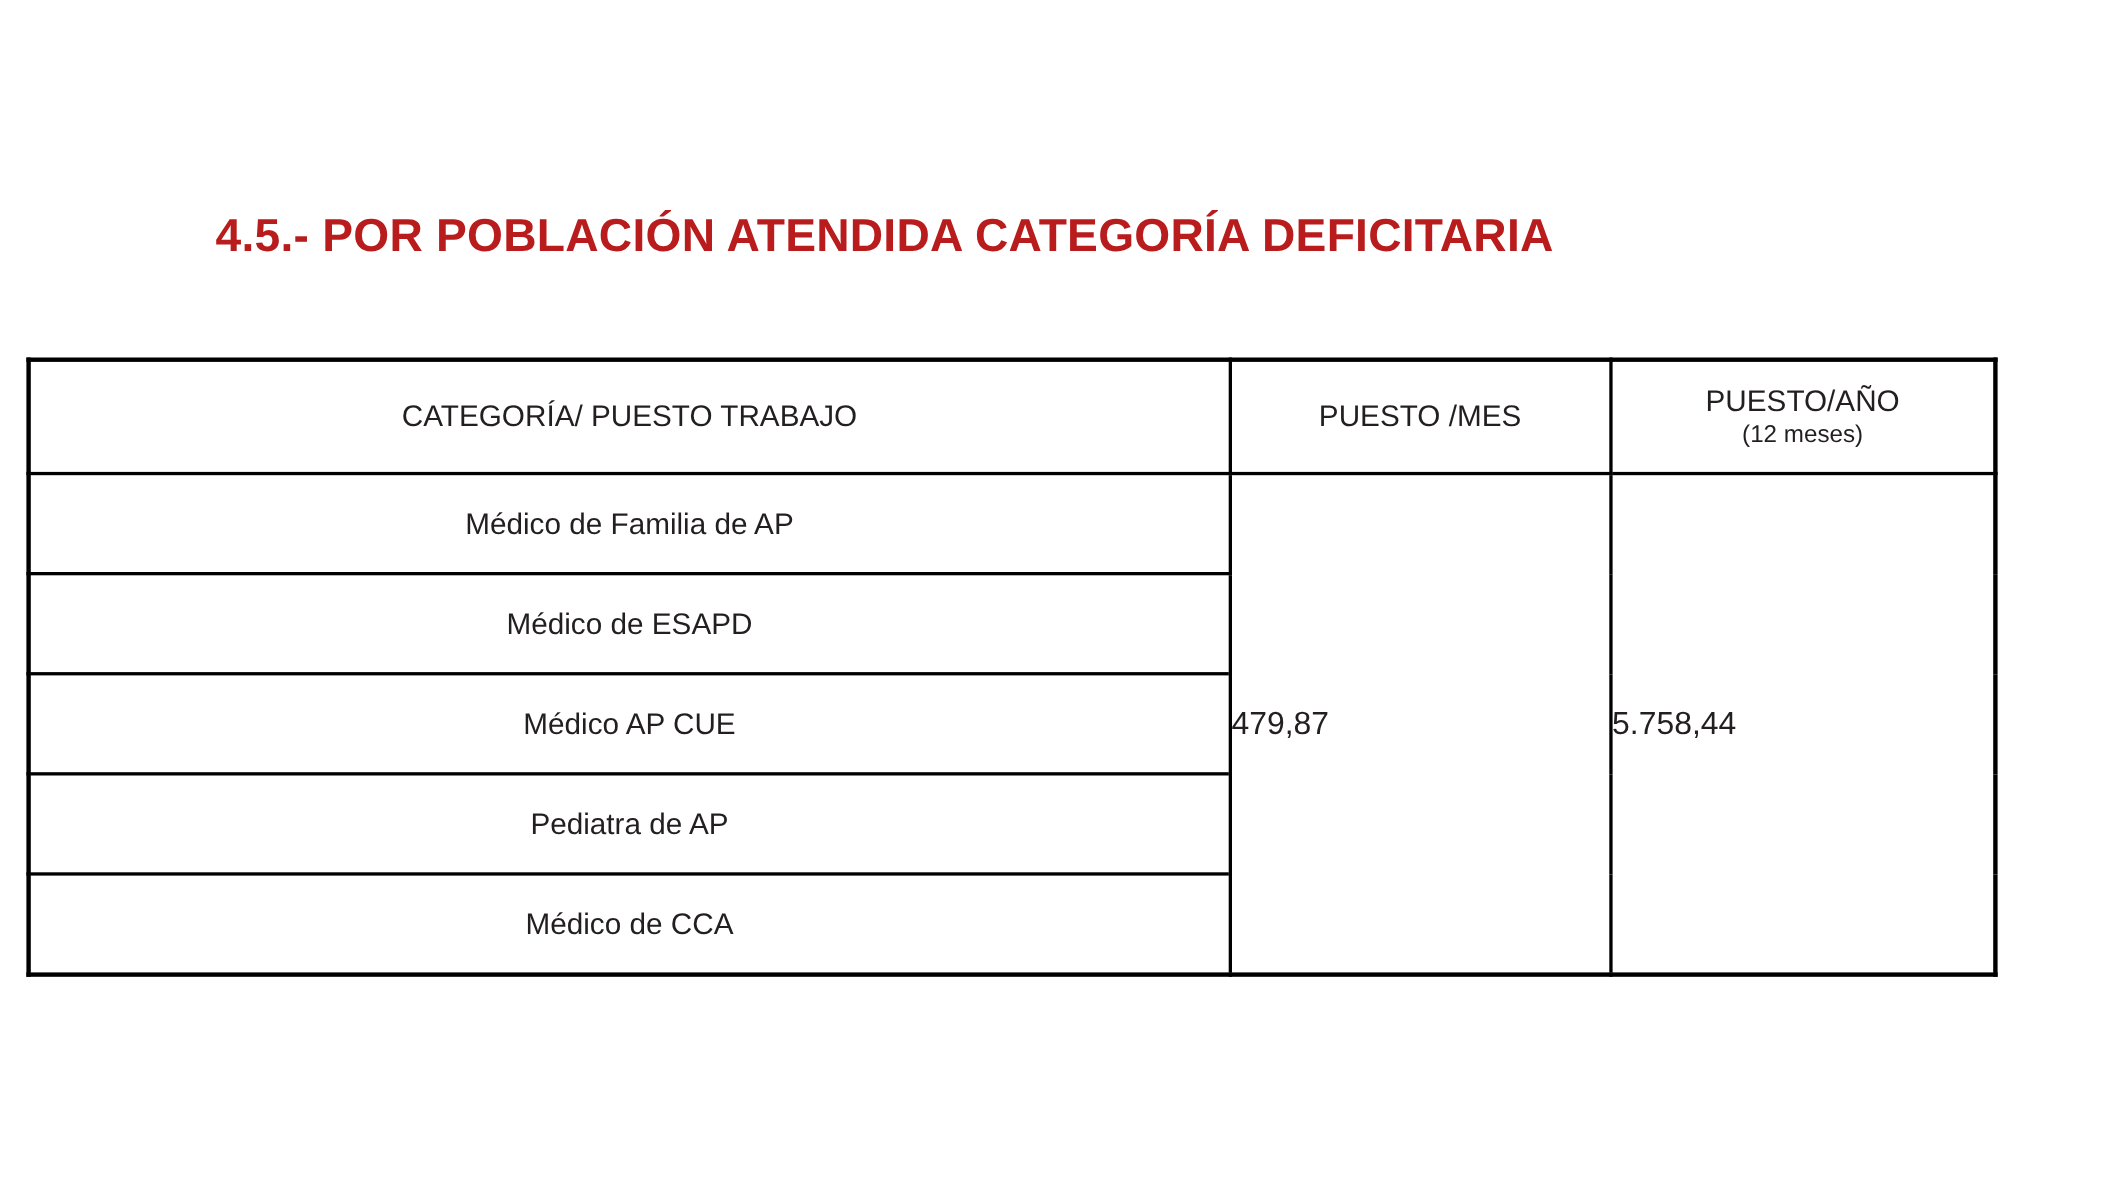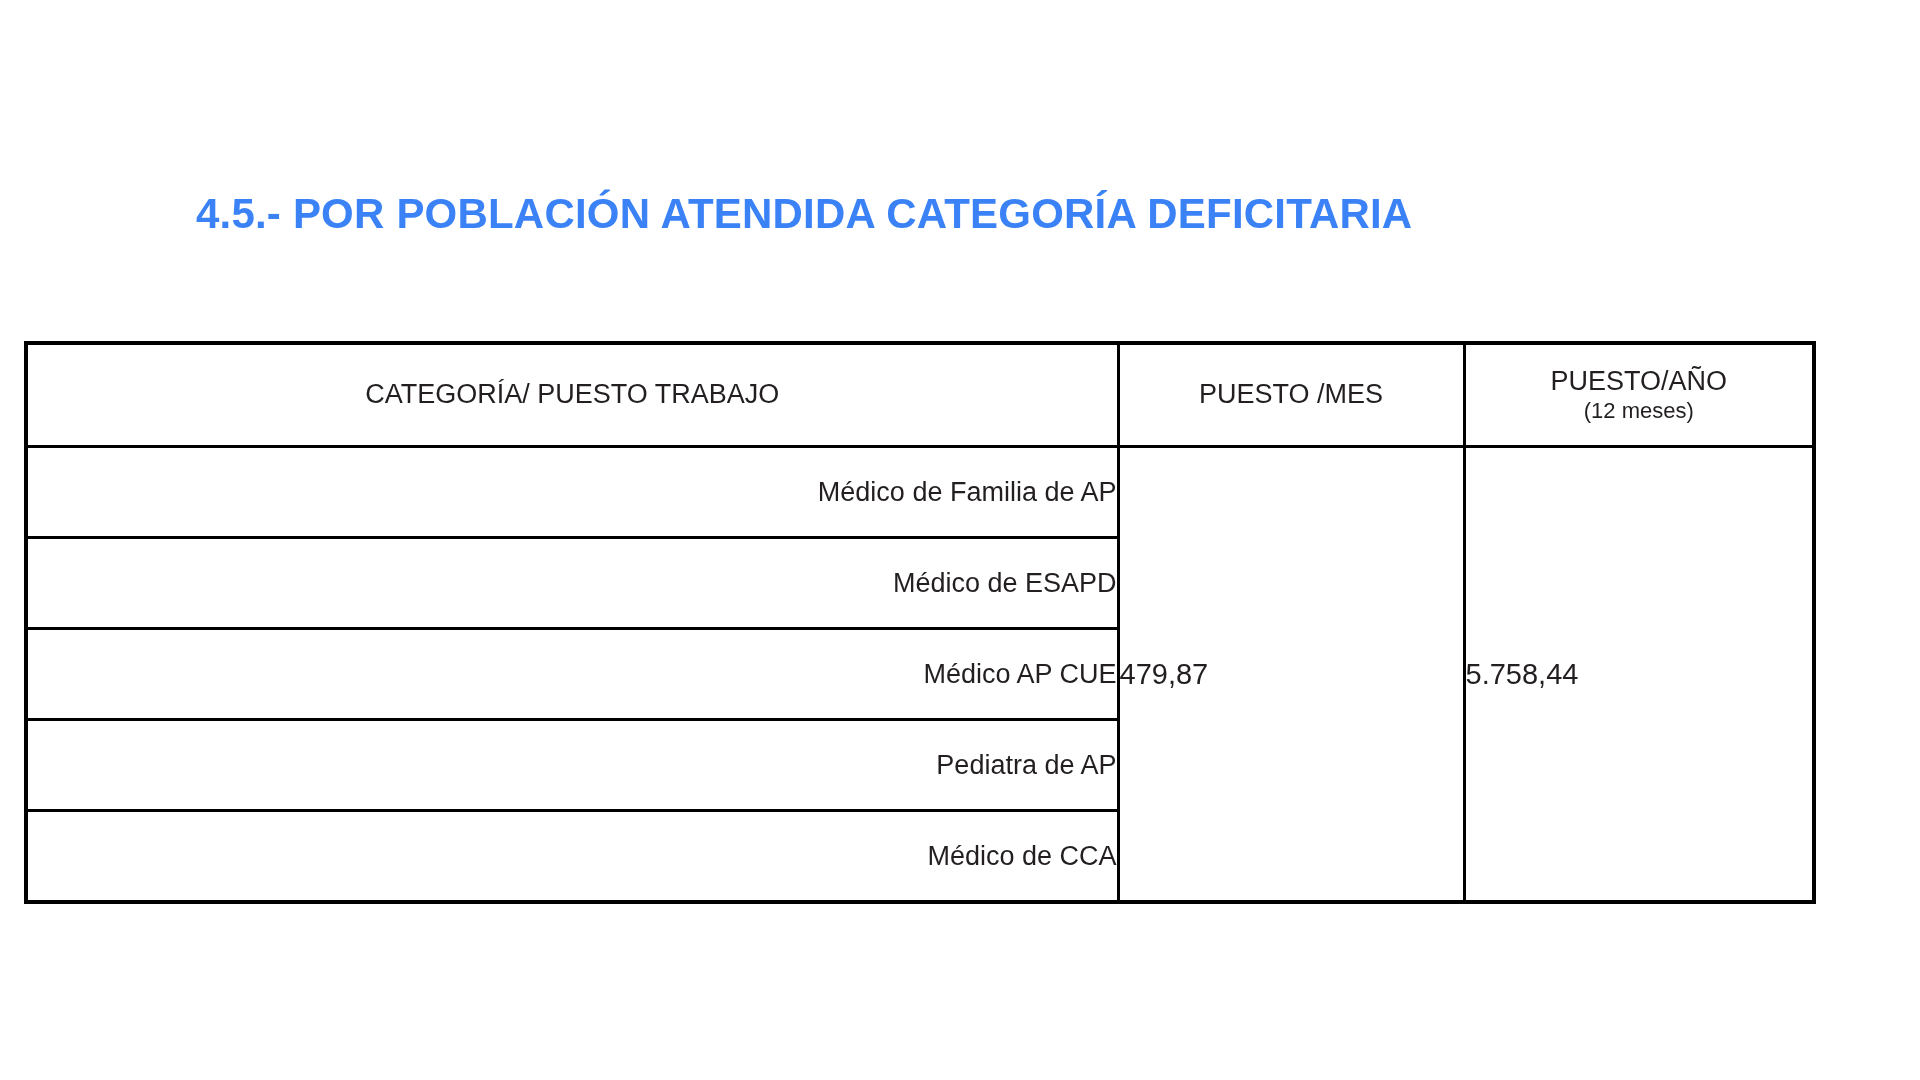--- a/index.html
+++ b/index.html
@@ -23,30 +23,29 @@
   }
 
   .doc-title {
     position: absolute;
     left: 196px;
     top: 190px;
     width: 1700px;
     font-size: 42px;
     font-weight: bold;
     letter-spacing: 0.2px;
-    color: #3b82f6;
+    color: #b91c1c;
     white-space: nowrap;
   }
 
   .table-wrap {
     position: absolute;
     left: 24px;
     top: 325px;
     width: 1548px;
-    margin-top: 16px;
   }
 
   table.fee-table {
     border-collapse: collapse;
     table-layout: fixed;
     width: 1548px;
     border: 4px solid #000000;
   }
 
   table.fee-table td,
@@ -68,21 +67,21 @@
     height: 100px;
     line-height: 1.18;
     padding: 4px 6px;
   }
   .hdr-cell .sub {
     display: block;
     font-size: 22px;
   }
 
   .cat-cell {
-    text-align: right;
+    text-align: center;
     font-size: 27px;
     height: 88px;
     padding-left: 10px;
   }
 
   .num-cell {
     font-size: 29px;
   }
 
   

